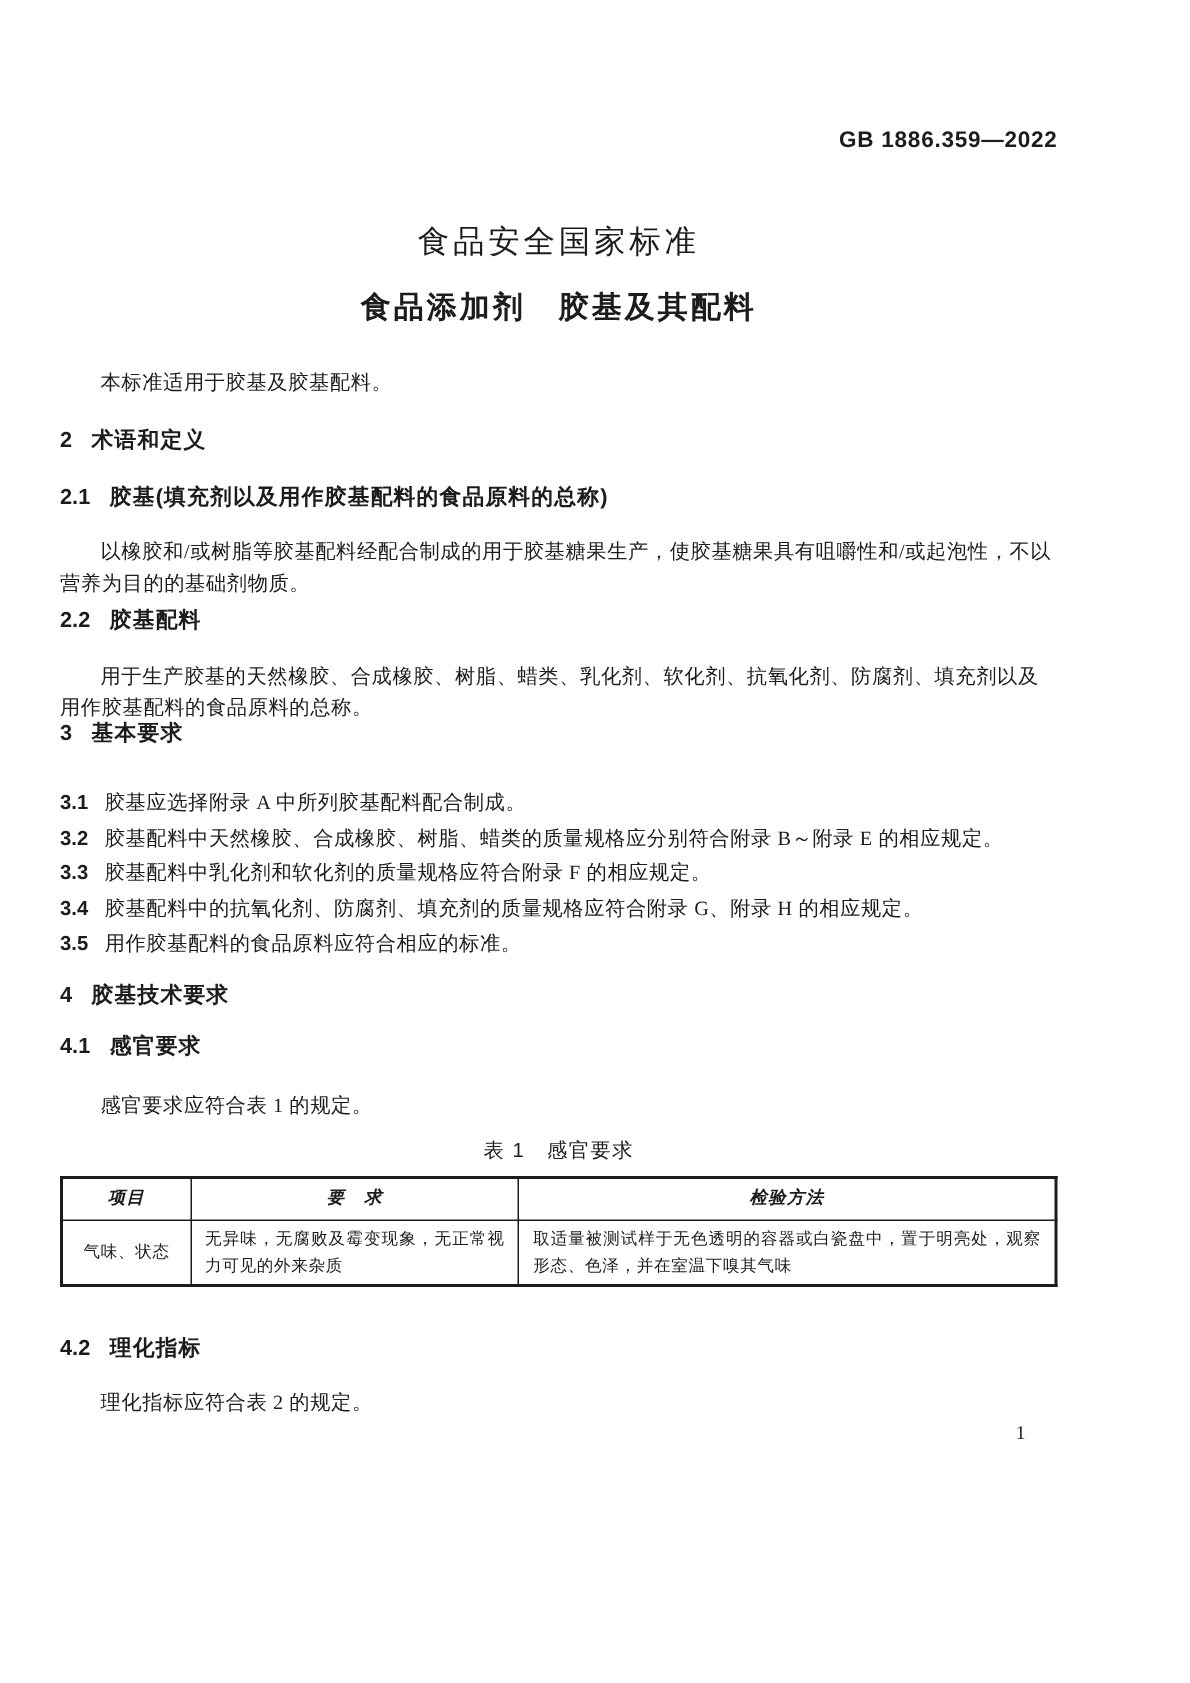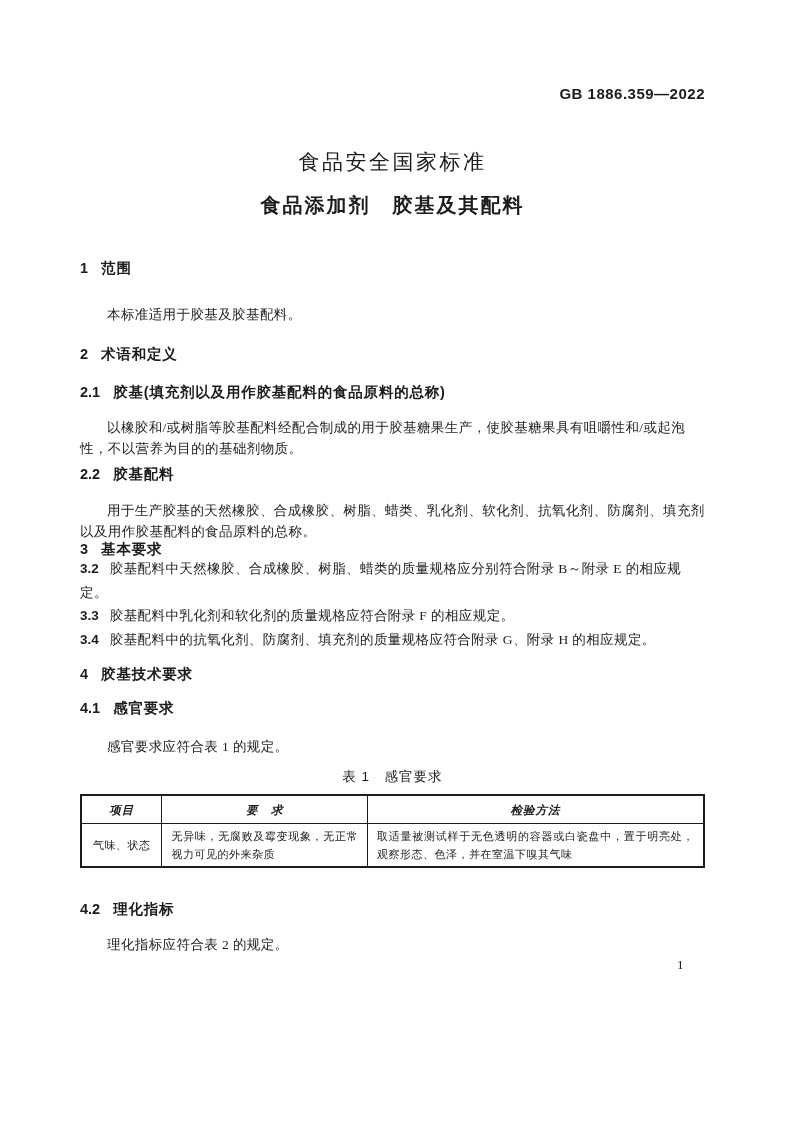--- a/index.html
+++ b/index.html
@@ -1,18 +1,18 @@
 <!DOCTYPE html>
 <html lang="zh"><head>
 <meta charset="utf-8">
 <style>
   html,body{margin:0;padding:0;background:#ffffff;}
   .page{
     width:793px;height:1122px;box-sizing:border-box;
-    padding:86px 88px 0 80px;
+    padding:86px 88px 0 40px;
     position:relative;background:#ffffff;color:#1c1c1c;
     font-family:"Liberation Serif","DejaVu Serif",serif;
     font-size:13.5px;line-height:21px;letter-spacing:0.4px;
     overflow:hidden;
   }
   .doc-number{
     text-align:right;font-family:"Liberation Sans","DejaVu Sans",sans-serif;
     font-weight:700;font-size:15px;line-height:16px;letter-spacing:0.5px;
   }
   .title1{
@@ -81,51 +81,54 @@
 </head>
 <body>
 
 <div class="page">
 
   <div class="doc-number">GB 1886.359—2022</div>
 
   <div class="title1">食品安全国家标准</div>
   <div class="title2">食品添加剂　胶基及其配料</div>
 
-  <div class="h mt-s1">
-    <span class="num">1</span><span>范围</span>
-  </div>
   <p class="indent mt-s1b">本标准适用于胶基及胶基配料。</p>
 
   <div class="h mt-s2">
     <span class="num">2</span><span>术语和定义</span>
   </div>
 
   <div class="h mt-s21">
     <span class="num">2.1</span><span>胶基(填充剂以及用作胶基配料的食品原料的总称)</span>
   </div>
   <p class="indent mt-s21b">以橡胶和/或树脂等胶基配料经配合制成的用于胶基糖果生产，使胶基糖果具有咀嚼性和/或起泡性，不以营养为目的的基础剂物质。</p>
 
   <div class="h mt-s22">
     <span class="num">2.2</span><span>胶基配料</span>
   </div>
   <p class="indent mt-s22b">用于生产胶基的天然橡胶、合成橡胶、树脂、蜡类、乳化剂、软化剂、抗氧化剂、防腐剂、填充剂以及用作胶基配料的食品原料的总称。</p>
 
   <div class="h mt-s3">
     <span class="num">3</span><span>基本要求</span>
   </div>
 
+  <div class="li mt-list">
+    <span class="num">3.1</span><span>胶基应选择附录 A 中所列胶基配料配合制成。</span>
+  </div>
   <div class="li">
     <span class="num">3.2</span><span>胶基配料中天然橡胶、合成橡胶、树脂、蜡类的质量规格应分别符合附录 B～附录 E 的相应规定。</span>
   </div>
   <div class="li">
     <span class="num">3.3</span><span>胶基配料中乳化剂和软化剂的质量规格应符合附录 F 的相应规定。</span>
   </div>
   <div class="li">
     <span class="num">3.4</span><span>胶基配料中的抗氧化剂、防腐剂、填充剂的质量规格应符合附录 G、附录 H 的相应规定。</span>
+  </div>
+  <div class="li">
+    <span class="num">3.5</span><span>用作胶基配料的食品原料应符合相应的标准。</span>
   </div>
 
   <div class="h mt-s4">
     <span class="num">4</span><span>胶基技术要求</span>
   </div>
 
   <div class="h mt-s41">
     <span class="num">4.1</span><span>感官要求</span>
   </div>
   <p class="indent mt-s41b">感官要求应符合表 1 的规定。</p>

